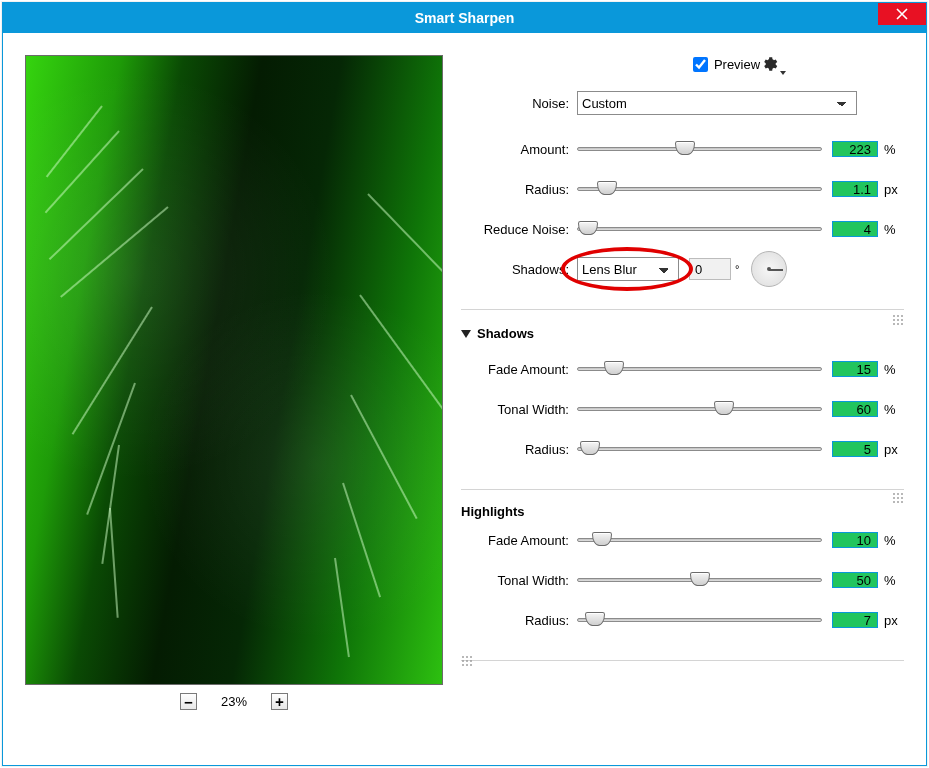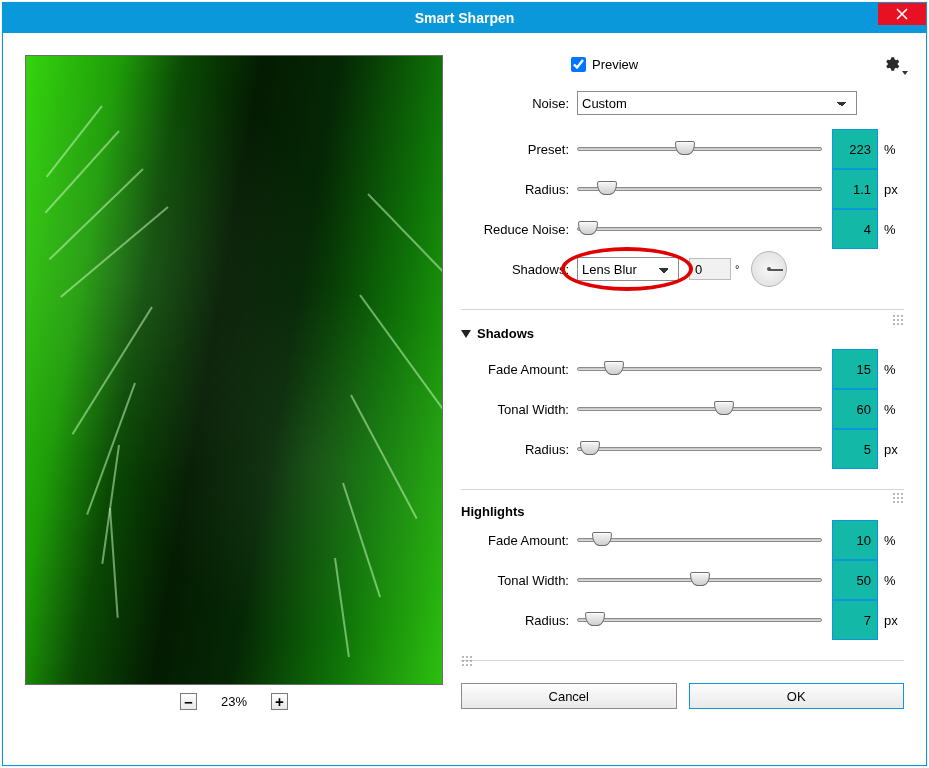--- a/index.html
+++ b/index.html
@@ -52,21 +52,21 @@
     width: 17px; height: 17px; border: 1px solid #7a7a7a;
     background: linear-gradient(#fefefe,#e8e8e8);
     display:flex; align-items:center; justify-content:center;
     font-size: 14px; line-height: 1; cursor: pointer;
     font-family: monospace; font-weight: bold;
   }
   .zoom-label { font-size: 13px; }
 
   
   .controls-col { flex: 1; display: flex; flex-direction: column; }
-  .top-row { display: flex; align-items: center; justify-content: space-between; margin-bottom: 16px; }
+  .top-row { display: flex; align-items: center; justify-content: center; margin-bottom: 16px; }
   .preview-check { display: flex; align-items: center; gap: 6px; margin-left: 110px;}
   .preview-check input { width: 15px; height: 15px; }
   .gear { width: 18px; height: 18px; position: relative; cursor: pointer; margin-right: 4px;}
   .gear svg { width: 18px; height: 18px; fill: #2a2a2a; }
   .gear-caret { position: absolute; right: -8px; bottom: -2px; width: 0; height: 0;
     border-left: 3px solid transparent; border-right: 3px solid transparent; border-top: 4px solid #333; }
 
   .row { display: flex; align-items: center; height: 28px; margin-bottom: 12px; }
   .row .lbl { width: 116px; text-align: right; padding-right: 8px; }
   .row .slider-wrap { flex: 1; display: flex; align-items: center; }
@@ -78,23 +78,23 @@
   }
   .thumb {
     position: absolute; top: -7px; width: 20px; height: 14px;
     background: linear-gradient(#f6f6f6,#cfcfcf);
     border: 1px solid #6b6b6b;
     border-radius: 3px 3px 9px 9px / 3px 3px 14px 14px;
     box-shadow: inset 0 1px 0 #fff;
     transform: translateX(-50%);
   }
   .valbox {
-    width: 46px; height: 40px;
+    width: 46px; height: 16px;
     border: 1px solid #0a98da;
-    background: #14b8a6;
+    background: #22c55e;
     text-align: right; padding: 2px 6px;
     font-size: 13px;
   }
   .unit { width: 26px; padding-left: 6px; }
 
   .preset-select, .remove-select {
     height: 24px; border: 1px solid #8b8b8b; background: linear-gradient(#fdfdfd,#e9e9e9);
     font-size: 13px; padding: 1px 4px;
     appearance: none; -webkit-appearance: none;
     background-image: linear-gradient(45deg, transparent 50%, #333 50%), linear-gradient(-45deg, transparent 50%, #333 50%);
@@ -191,21 +191,21 @@
       <div class="row">
         <span class="lbl">Noise:</span>
         <select class="preset-select">
           <option>Custom</option>
         </select>
       </div>
 
       <div style="height:6px"></div>
 
       <div class="row">
-        <span class="lbl">Preset:</span>
+        <span class="lbl">Amount:</span>
         <div class="slider-wrap">
           <div class="slider">
               <div class="thumb" style="left: 44%;"></div>
             </div>
           <input class="valbox" value="223" style="">
           <span class="unit">%</span>
         </div>
       </div>
 
       <div class="row">
@@ -314,23 +314,15 @@
               <div class="thumb" style="left: 7%;"></div>
             </div>
           <input class="valbox" value="7" style="">
           <span class="unit">px</span>
         </div>
       </div>
 
       <hr class="div" style="position:relative">
       <span class="grip" style="position:relative;float:right;top:-12px"></span>
 
-      <div class="btn-row">
-        <div class="btn">
-            <span>Cancel</span>
-          </div>
-        <div class="btn ok">
-            <span>OK</span>
-          </div>
-      </div>
     </div>
   </div>
 </div>
 
 </body></html>

